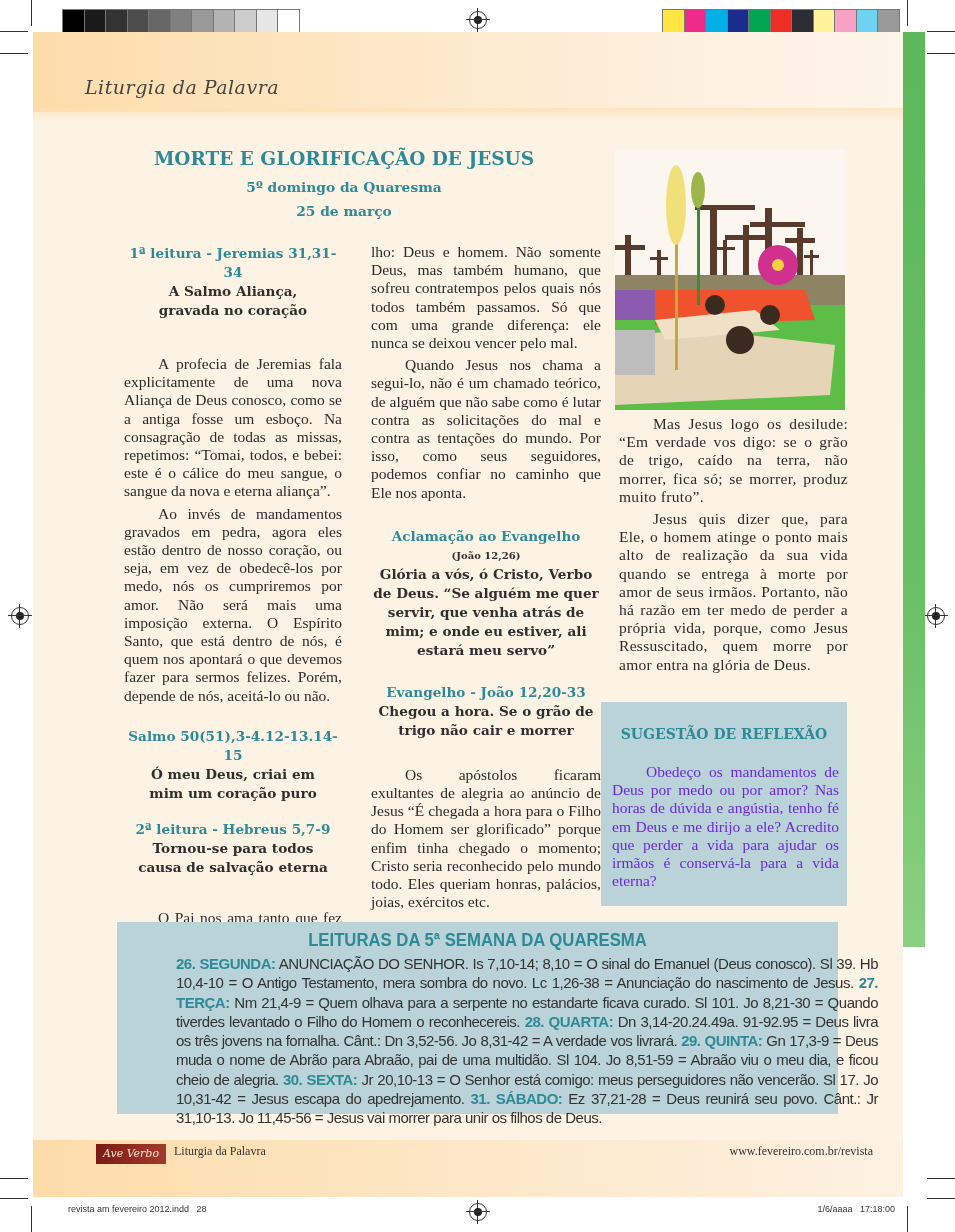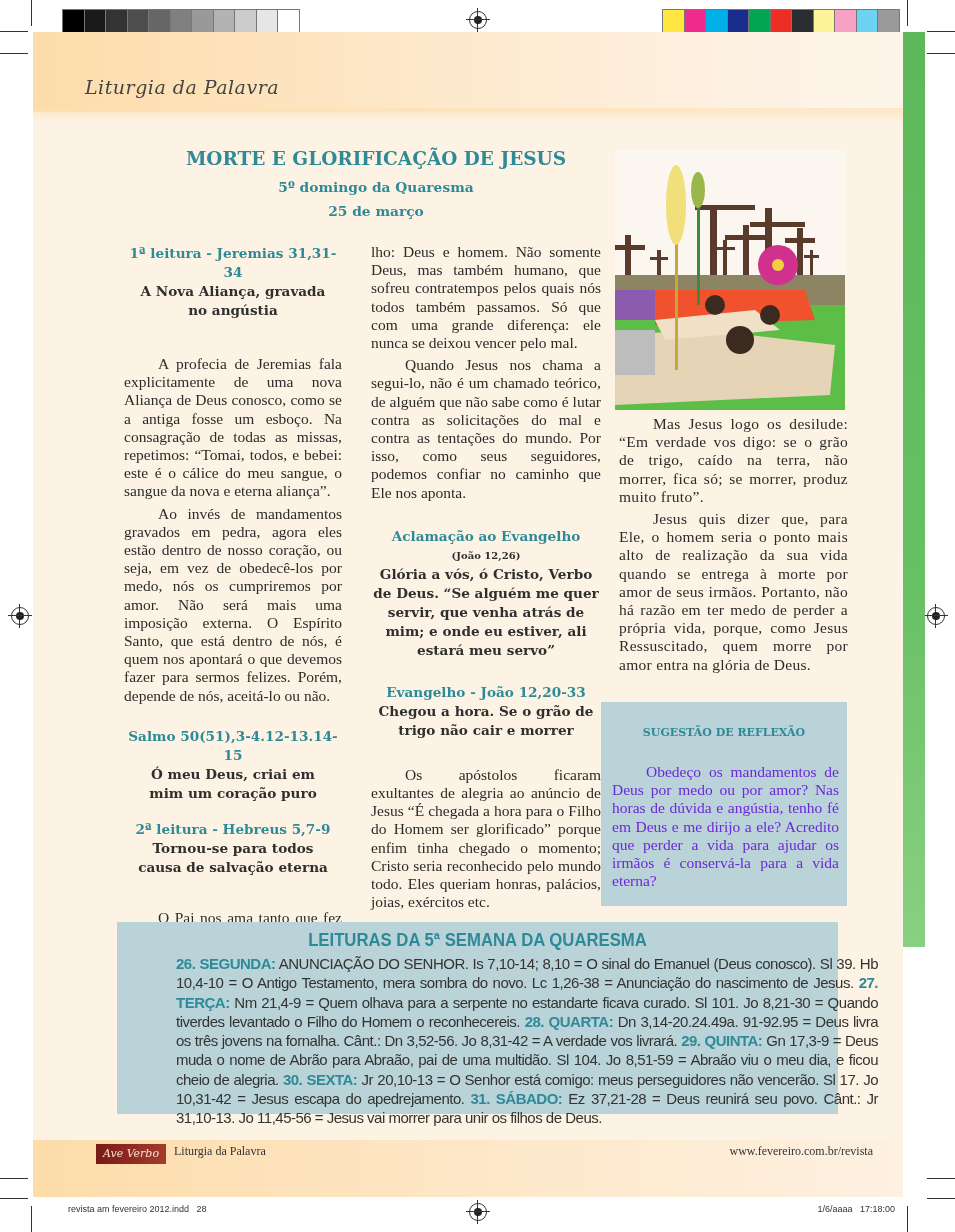--- a/index.html
+++ b/index.html
@@ -14,27 +14,27 @@
   .reg::after{content:"";position:absolute;top:7px;left:-4px;height:1px;width:24px;background:#333;}
   .reg i{position:absolute;left:4px;top:4px;width:8px;height:8px;border-radius:50%;background:#222;}
   
   .page{position:absolute;left:33px;top:32px;width:870px;height:1165px;background:#fdf3e4;}
   .topband{position:absolute;left:0;top:0;width:870px;height:80px;background:linear-gradient(90deg,#fddcaa 0%,#fde7c7 40%,#fdf1e2 80%,#fdf5ea 100%);}
   .topband::after{content:"";position:absolute;left:0;bottom:-10px;width:100%;height:14px;background:linear-gradient(180deg,rgba(253,224,180,.7),rgba(253,243,228,0));}
   .greenbar{position:absolute;left:903px;top:32px;width:22px;height:915px;background:linear-gradient(180deg,#5cb85a 0%,#68c064 60%,#8ad083 100%);}
   .header-title{position:absolute;left:52px;top:44px;font-family:"DejaVu Serif",serif;font-style:italic;font-size:19px;color:#444;letter-spacing:.5px;}
   .botband{position:absolute;left:0;top:1108px;width:870px;height:57px;background:linear-gradient(90deg,#fddcaa 0%,#fde7c7 50%,#fdf1e2 100%);}
   .teal{color:#2f8a98;}
-  .title{position:absolute;left:136px;width:480px;text-align:center;font-weight:bold;}
+  .title{position:absolute;left:104px;width:480px;text-align:center;font-weight:bold;}
   .col{position:absolute;font-family:"Liberation Serif",serif;font-size:15.5px;line-height:18.2px;color:#2b2b2b;text-align:justify;margin-left:8px;}
   .col p{margin:0;text-indent:34px;}
   .h{font-family:"DejaVu Serif",serif;font-weight:bold;text-align:center;font-size:13.6px;line-height:19px;}
   .h.sub{color:#2f2f2f;}
   .reflex{position:absolute;left:601px;top:702px;width:246px;height:204px;background:#b9d3d8;}
-  .reflex .rt{position:absolute;left:0;top:24px;width:100%;text-align:center;font-family:"DejaVu Serif",serif;font-weight:bold;font-size:11px;color:#2f8a98;}
+  .reflex .rt{position:absolute;left:0;top:24px;width:100%;text-align:center;font-family:"DejaVu Serif",serif;font-weight:bold;font-size:14px;color:#2f8a98;}
   .reflex .rb{position:absolute;left:11px;top:61px;width:227px;font-family:"Liberation Serif",serif;font-size:15.5px;line-height:18.2px;color:#6d28d9;text-align:justify;text-indent:34px;}
   .readings{position:absolute;left:117px;top:922px;width:721px;height:192px;background:#b9d3d8;}
   .readings .rh{position:absolute;left:0;top:7px;width:100%;text-align:center;font-family:"Liberation Sans",sans-serif;font-weight:bold;font-size:19px;color:#2f8a98;transform:scaleX(.88);}
   .readings .rbody{position:absolute;left:11px;top:32px;width:702px;font-family:"Liberation Sans",sans-serif;font-size:15px;line-height:19.3px;color:#333;letter-spacing:-.5px;text-align:justify;margin-left:48px;}
   .readings .day{color:#2f8a98;font-weight:bold;}
   .logo{position:absolute;left:96px;top:1144px;width:70px;height:20px;background:linear-gradient(90deg,#7a1a16,#a53a2c);color:#f5e6d0;font-family:"DejaVu Serif",serif;font-style:italic;font-size:11px;line-height:20px;text-align:center;}
   .foot-text{position:absolute;top:1144px;font-family:"Liberation Serif",serif;font-size:12px;color:#333;}
   .slug{position:absolute;top:1204px;font-family:"Liberation Sans",sans-serif;font-size:9px;color:#333;}
   .illus{position:absolute;left:615px;top:150px;width:230px;height:260px;}
 </style>
@@ -98,21 +98,21 @@
   <div class="botband"></div>
 </div>
 <div class="greenbar"></div>
 
 <div class="title teal" style="top:148px;font-size:18.5px;">MORTE  E GLORIFICAÇÃO DE JESUS</div>
 <div class="title teal" style="top:179px;font-size:13.8px;">5º domingo da Quaresma</div>
 <div class="title teal" style="top:203px;font-size:13.8px;">25 de março</div>
 
 <div class="col" style="left:116px;top:244px;width:218px;">
   <div class="h teal">1ª leitura - Jeremias 31,31-34</div>
-  <div class="h sub" style="padding:0 14px;">A Nova Aliança, gravada no angústia</div>
+  <div class="h sub" style="padding:0 14px;">A Salmo Aliança, gravada no coração</div>
   <div style="height:35px;"></div>
   <p>A profecia de Jeremias fala explicitamente de uma nova Aliança de Deus conosco, como se a antiga fosse um esboço. Na consagração de todas as missas, repetimos: “Tomai, todos, e bebei: este é o cálice do meu sangue, o sangue da nova e eterna aliança”.</p>
   <div style="height:4px;"></div>
   <p>Ao invés de mandamentos gravados em pedra, agora eles estão dentro de nosso coração, ou seja, em vez de obedecê-los por medo, nós os cumpriremos por amor. Não será mais uma imposição externa. O Espírito Santo, que está dentro de nós, é quem nos apontará o que devemos fazer para sermos felizes. Porém, depende de nós, aceitá-lo ou não.</p>
   <div style="height:22px;"></div>
   <div class="h teal">Salmo 50(51),3-4.12-13.14-15</div>
   <div class="h sub" style="padding:0 14px;">Ó meu Deus, criai em mim um coração puro</div>
   <div style="height:17px;"></div>
   <div class="h teal">2ª leitura - Hebreus 5,7-9</div>
   <div class="h sub" style="padding:0 8px;">Tornou-se para todos causa de salvação eterna</div>
@@ -171,21 +171,21 @@
     <rect x="82" y="35" width="3" height="120" fill="#3f8a3a"></rect>
     <ellipse cx="83" cy="40" rx="7" ry="18" fill="#9bb74a"></ellipse>
     <circle cx="163" cy="115" r="20" fill="#d0308e"></circle>
     <circle cx="163" cy="115" r="6" fill="#f4d040"></circle>
   </svg>
 </div>
 
 <div class="col" style="left:611px;top:415px;width:229px;letter-spacing:.3px;">
   <p>Mas Jesus logo os desilude: “Em verdade vos digo: se o grão de trigo, caído na terra, não morrer, fica só; se morrer, produz muito fruto”.</p>
   <div style="height:4px;"></div>
-  <p>Jesus quis dizer que, para Ele, o homem seria o ponto mais alto de realização da sua vida quando se entrega à morte por amor de seus irmãos. Portanto, não há razão em ter medo de perder a própria vida, porque, como Jesus Ressuscitado, quem morre por amor entra na glória de Deus.</p>
+  <p>Jesus quis dizer que, para Ele, o homem atinge o ponto mais alto de realização da sua vida quando se entrega à morte por amor de seus irmãos. Portanto, não há razão em ter medo de perder a própria vida, porque, como Jesus Ressuscitado, quem morre por amor entra na glória de Deus.</p>
 </div>
 
 <div class="reflex">
   <div class="rt">SUGESTÃO DE REFLEXÃO</div>
   <div class="rb">Obedeço os mandamentos de Deus por medo ou por amor? Nas horas de dúvida e angústia, tenho fé em Deus e me dirijo a ele? Acredito que perder a vida para ajudar os irmãos é conservá-la para a vida eterna?</div>
 </div>
 
 <div class="readings">
   <div class="rh">LEITURAS DA 5ª SEMANA DA QUARESMA</div>
   <div class="rbody">

